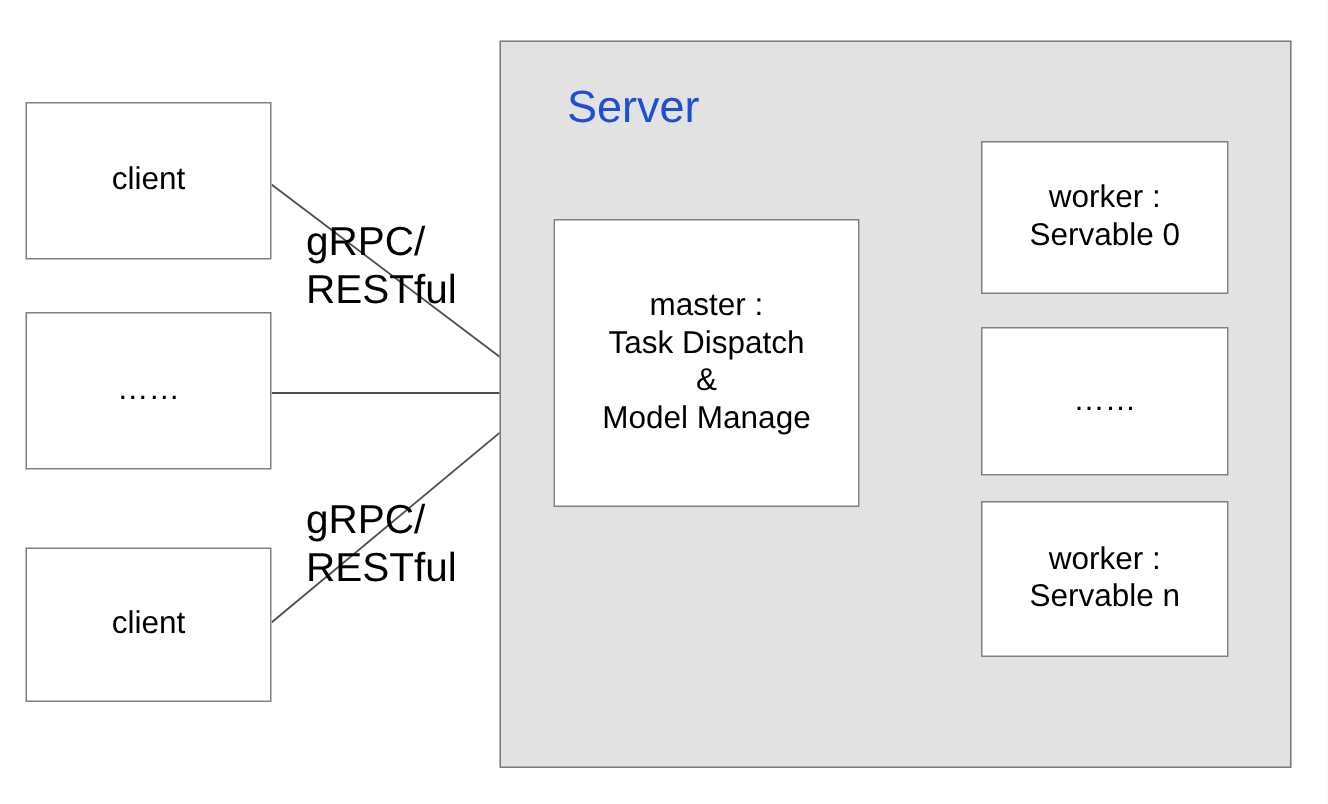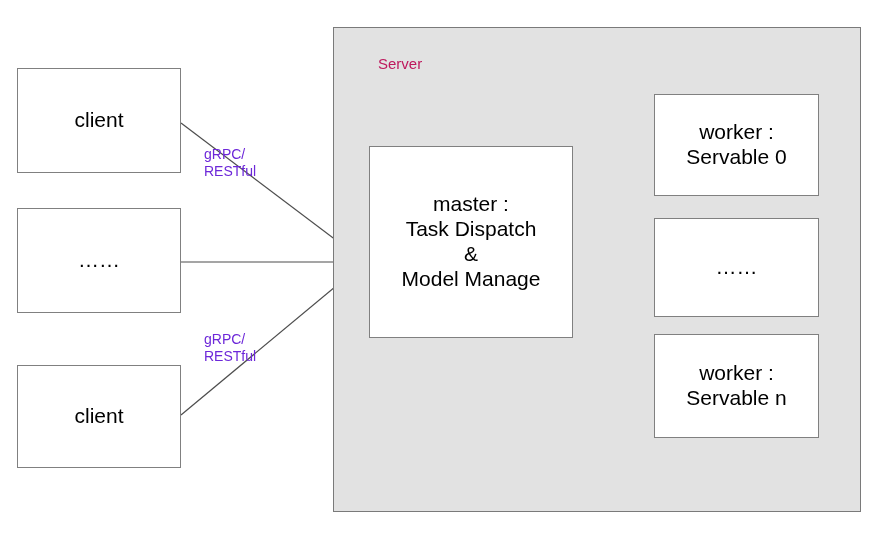--- a/index.html
+++ b/index.html
@@ -42,29 +42,29 @@
   }
   .server-region {
     position: absolute;
     box-sizing: border-box;
     background: #e2e2e2;
     border: 1px solid #7a7a7a;
     z-index: 1;
   }
   .server-title {
     position: absolute;
-    font-size: 15px;
-    color: #be185d;
+    font-size: 30px;
+    color: #1d4ed8;
     z-index: 2;
   }
   .edge-label {
     position: absolute;
-    font-size: 14px;
+    font-size: 27px;
     line-height: 1.18;
-    color: #6d28d9;
+    color: #000000;
     white-space: pre-line;
     z-index: 4;
   }
   .ellipsis-label {
     font-size: 21px;
     letter-spacing: 0px;
   }
 </style>
 </head>
 <body>

